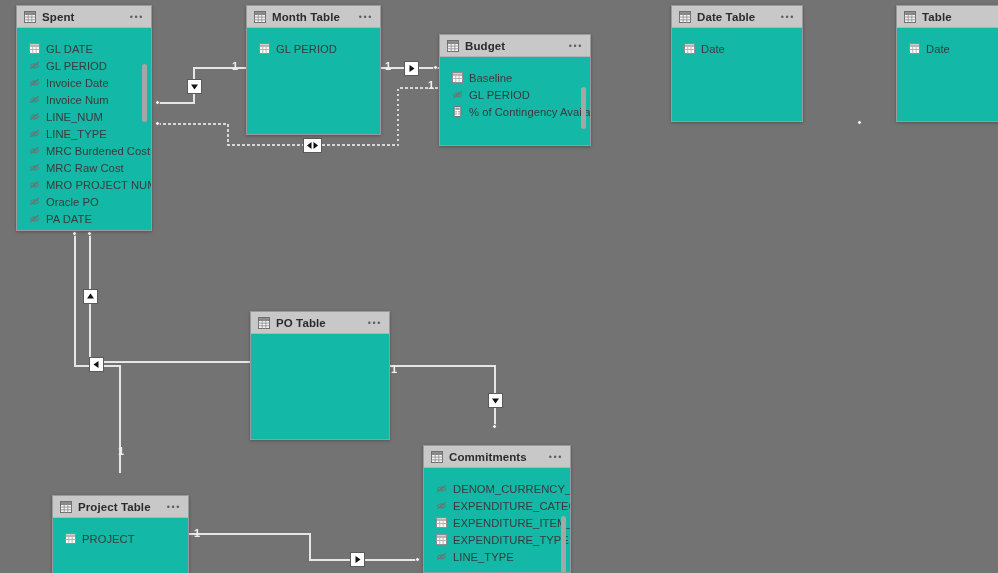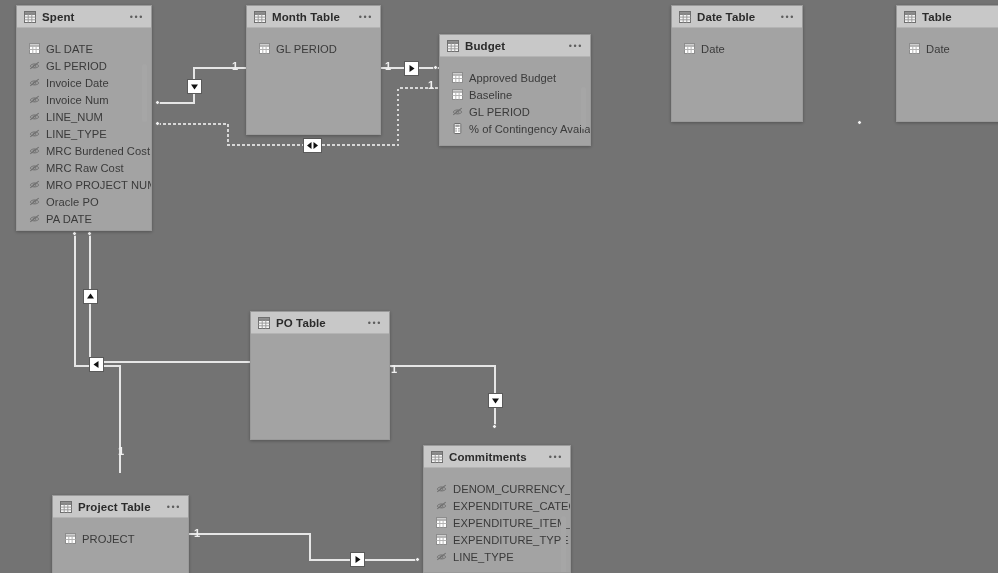--- a/index.html
+++ b/index.html
@@ -18,21 +18,21 @@
   }
   
   #rel-layer {
     position: absolute; left: 0; top: 0;
     width: 998px; height: 573px;
     pointer-events: none;
     z-index: 1;
   }
   .card {
     position: absolute;
-    background: #a3a3a3;
+    background: #14b8a6;
     border: 1px solid #9a9a9a;
     box-shadow: 0 1px 3px rgba(0,0,0,.28);
     z-index: 5;
     overflow: hidden;
   }
   .card-header {
     height: 22px;
     background: #c8c8c8;
     border-bottom: 1px solid #b4b4b4;
     display: flex;
@@ -390,32 +390,20 @@
           <div class="field-row">
             <span>
               <svg class="ico" width="11" height="11" viewBox="0 0 11 11">
                 <rect x="0.5" y="0.5" width="10" height="10" fill="#ffffff" stroke="#8d8d8d"></rect>
                 <rect x="0.5" y="0.5" width="10" height="2.6" fill="#cfcfcf" stroke="#8d8d8d"></rect>
                 <line x1="3.8" y1="3.1" x2="3.8" y2="10.5" stroke="#b4b4b4"></line>
                 <line x1="7.1" y1="3.1" x2="7.1" y2="10.5" stroke="#b4b4b4"></line>
                 <line x1="0.5" y1="6.5" x2="10.5" y2="6.5" stroke="#b4b4b4"></line>
               </svg>
             </span>
-            <span class="field-label">Approved Budget</span>
-          </div>
-          <div class="field-row">
-            <span>
-              <svg class="ico" width="11" height="11" viewBox="0 0 11 11">
-                <rect x="0.5" y="0.5" width="10" height="10" fill="#ffffff" stroke="#8d8d8d"></rect>
-                <rect x="0.5" y="0.5" width="10" height="2.6" fill="#cfcfcf" stroke="#8d8d8d"></rect>
-                <line x1="3.8" y1="3.1" x2="3.8" y2="10.5" stroke="#b4b4b4"></line>
-                <line x1="7.1" y1="3.1" x2="7.1" y2="10.5" stroke="#b4b4b4"></line>
-                <line x1="0.5" y1="6.5" x2="10.5" y2="6.5" stroke="#b4b4b4"></line>
-              </svg>
-            </span>
             <span class="field-label">Baseline</span>
           </div>
           <div class="field-row">
             <span>
               <svg class="ico" width="11" height="11" viewBox="0 0 12 12">
                 <path d="M1.2 6.6 C3.2 3.4 8.8 3.4 10.8 6.6 C8.8 9.4 3.2 9.4 1.2 6.6 Z" fill="none" stroke="#6e6e6e" stroke-width="0.9"></path>
                 <circle cx="6" cy="6.6" r="1.5" fill="none" stroke="#6e6e6e" stroke-width="0.9"></circle>
                 <line x1="1.4" y1="9.6" x2="10.6" y2="2.4" stroke="#6e6e6e" stroke-width="1.1"></line>
               </svg>
             </span>

